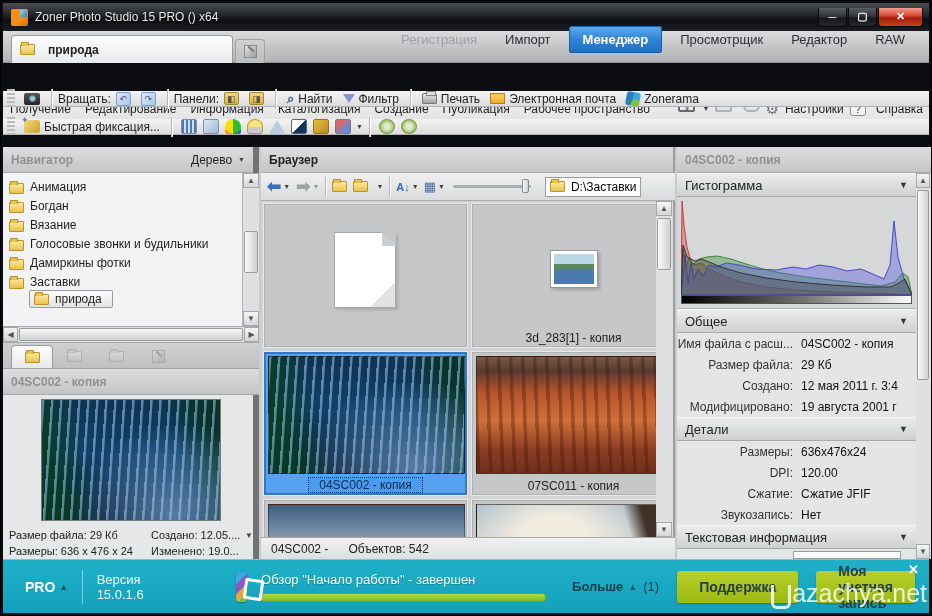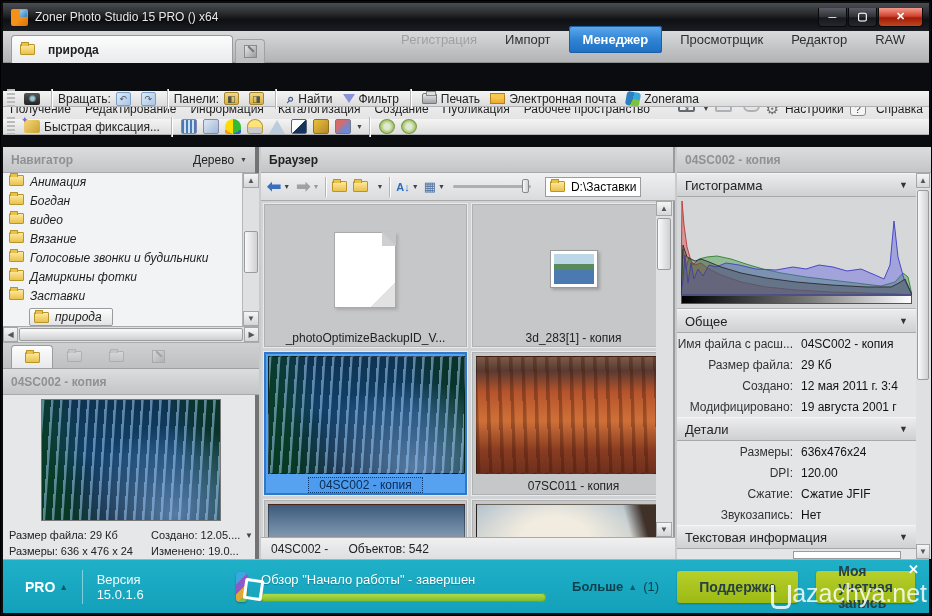--- a/index.html
+++ b/index.html
@@ -91,25 +91,25 @@
   .drop { font-size:7px; color:#444; margin-left:2px; }
 
   
   .main { position:absolute; left:2px; top:146px; width:928px; height:412px; background:#c9cacc; }
   .panel-header { height:26px; background:linear-gradient(180deg,#dcdddf,#c4c5c7); border-bottom:1px solid #a8a9ab;
     display:flex; align-items:center; padding:0 8px; font-size:12px; }
   .ph-dim { color:#8f9193; font-weight:bold; }
   .ph-strong { color:#222; font-weight:bold; }
 
   
-  .left-col { position:absolute; left:0; top:0; width:256px; height:412px; border-right:4px solid #737373; background:#e6e7e9; }
+  .left-col { position:absolute; left:0; top:0; width:256px; height:412px; border-right:6px solid #737373; background:#e6e7e9; }
   .tree-mode { margin-left:auto; font-size:12px; color:#222; display:flex; align-items:center; }
   .tree { position:absolute; left:0; top:26px; width:256px; height:154px; background:#f2f3f4; border-bottom:1px solid #aaa; }
   .tree-inner { position:absolute; left:0; top:0; right:17px; bottom:0; overflow:hidden; padding-top:2px; }
-  .tree-item { display:flex; align-items:flex-start; height:19px; padding-left:6px; font-size:12px; color:#1e1e1e;font-style:italic; }
+  .tree-item { display:flex; align-items:flex-end; height:19px; padding-left:6px; font-size:12px; color:#1e1e1e; }
   .tree-item.child { padding-left:26px; }
   .tree-sel { background:linear-gradient(180deg,#fdfdfd,#e2e3e5); border:1px solid #9a9b9d; border-radius:2px; padding:0 10px 0 4px; display:flex; align-items:center; height:18px; }
   .fold { width:15px; height:11px; background:linear-gradient(180deg,#ffe9a0,#e9c24a); border:1px solid #b99427; border-radius:1px; position:relative; margin-right:6px; flex:none; }
   .fold::before { content:""; position:absolute; left:0; top:-3px; width:6px; height:3px; background:#e9c24a; border:1px solid #b99427; border-bottom:none; border-radius:1px 1px 0 0; }
   .vscroll { position:absolute; right:0; top:0; width:17px; bottom:0; background:#dfe0e2; border-left:1px solid #b5b6b8; }
   .vscroll .arr { position:absolute; left:0; width:16px; height:15px; background:linear-gradient(180deg,#f5f5f5,#d5d6d8); border:1px solid #a5a6a8; font-size:8px; color:#555; text-align:center; line-height:14px; }
   .vscroll .arr.up { top:0; } .vscroll .arr.dn { bottom:0; }
   .vscroll .thumb { position:absolute; left:1px; width:14px; background:linear-gradient(90deg,#fafafa,#cfd0d2); border:1px solid #9a9b9d; border-radius:2px; }
   .hscroll { position:absolute; left:0; top:180px; width:256px; height:16px; background:#dfe0e2; border-bottom:1px solid #aaa; }
   .hscroll .arr { position:absolute; top:0; width:15px; height:15px; background:linear-gradient(180deg,#f5f5f5,#d5d6d8); border:1px solid #a5a6a8; font-size:8px; color:#555; text-align:center; line-height:14px; }
@@ -344,24 +344,20 @@
           <div class="tree-item">
               <div class="fold"></div>
               <span>Анимация</span>
             </div>
           <div class="tree-item">
               <div class="fold"></div>
               <span>Богдан</span>
             </div>
           <div class="tree-item">
               <div class="fold"></div>
-              <span>видео</span>
-            </div>
-          <div class="tree-item">
-              <div class="fold"></div>
               <span>Вязание</span>
             </div>
           <div class="tree-item">
               <div class="fold"></div>
               <span>Голосовые звонки и будильники</span>
             </div>
           <div class="tree-item">
               <div class="fold"></div>
               <span>Дамиркины фотки</span>
             </div>
@@ -442,21 +438,20 @@
         <div class="path-box">
           <div class="fold"></div>
           <span style="white-space:nowrap;">D:\Заставки</span>
         </div>
       </div>
 
       <div class="thumbs">
 
         <div class="cell" style="left:2px; top:2px;">
           <div class="img doc-sheet"></div>
-          <div class="label">_photoOptimizeBackupID_V...</div>
         </div>
         <div class="cell" style="left:210px; top:2px;">
           <div class="img small-img">
               <div class="inner"></div>
             </div>
           <div class="label">3d_283[1] - копия</div>
         </div>
 
         <div class="cell selected" style="left:2px; top:150px;">
           <div class="img photo-fill art-waterfall"></div>

